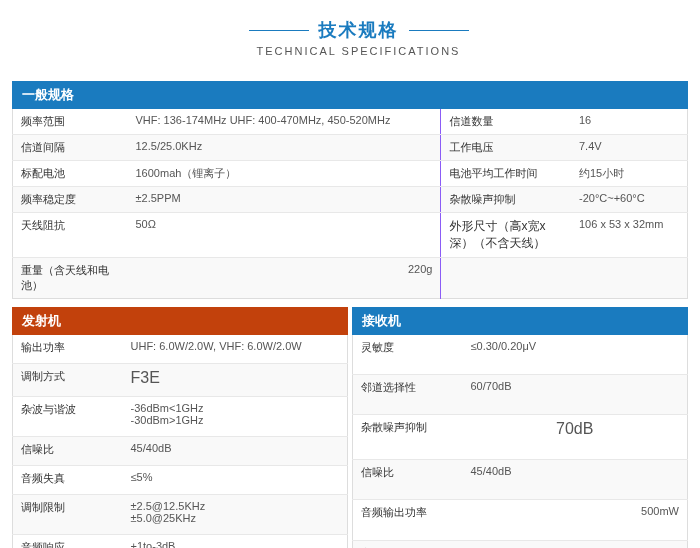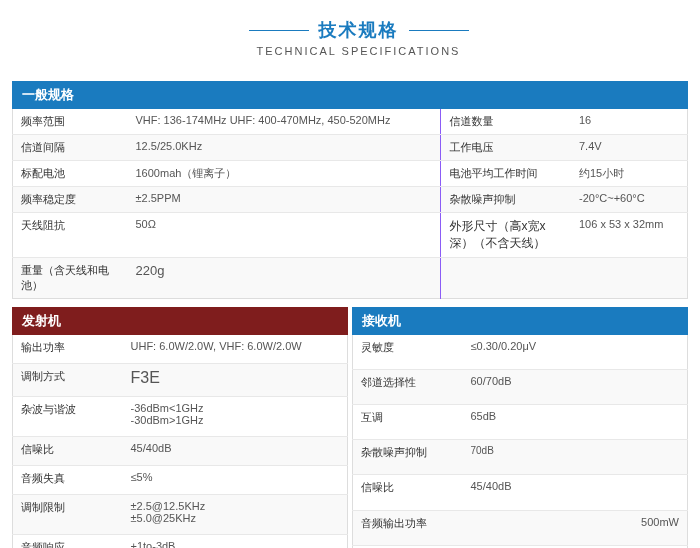--- a/index.html
+++ b/index.html
@@ -88,21 +88,21 @@
       margin: 0 12px 8px;
     }
     .col-left {
       flex: 1;
       border-right: 4px solid #fff;
     }
     .col-right {
       flex: 1;
     }
     .col-left .section-header {
-      background: #7f1d1d;
+      background: #c2410c;
     }
     .col-right .section-header {
       background: #1a7bbf;
     }
     .col-left .specs-table,
     .col-right .specs-table {
       height: 100%;
     }
 
     
@@ -152,21 +152,21 @@
     <td class="value-col" style="color:#555; font-size:11px;">-20°C~+60°C</td>
   </tr>
           <tr>
     <td class="label-col" style="width:115px; color:#333; font-size:11px;">天线阻抗</td>
     <td class="value-col" style="color:#555; font-size:11px;">50Ω</td>
     <td class="label-col divider-col" style="width:130px; color:#333; font-size:12px;">外形尺寸（高x宽x深）（不含天线）</td>
     <td class="value-col" style="color:#555; font-size:11px;">106 x 53 x 32mm</td>
   </tr>
           <tr>
     <td class="label-col" style="width:115px; color:#333; font-size:11px;">重量（含天线和电池）</td>
-    <td class="value-col" style="color:#555; font-size:13px;">220g</td>
+    <td class="value-col" style="color:#555; font-size:11px;text-align:right;">220g</td>
     <td class="label-col divider-col" style="width:130px; color:#333; font-size:11px;"></td>
     <td class="value-col" style="color:#555; font-size:11px;"></td>
   </tr>
         </tbody>
     </table>
   </div>
 
   <div class="two-col">
     <div class="col-left">
       <div class="section-header">发射机</div>
@@ -209,26 +209,22 @@
         <tbody id="receiver-tbody">
             <tr>
     <td class="label-col" style="width:110px; color:#333; font-size:11px;">灵敏度</td>
     <td class="value-col" style="color:#555; font-size:11px;">≤0.30/0.20μV</td>
   </tr>
             <tr>
     <td class="label-col" style="width:110px; color:#333; font-size:11px;">邻道选择性</td>
     <td class="value-col" style="color:#555; font-size:11px;">60/70dB</td>
   </tr>
             <tr>
-    <td class="label-col" style="width:110px; color:#333; font-size:11px;">互调</td>
-    <td class="value-col" style="color:#555; font-size:11px;">65dB</td>
-  </tr>
-            <tr>
     <td class="label-col" style="width:110px; color:#333; font-size:11px;">杂散噪声抑制</td>
-    <td class="value-col" style="color:#555; font-size:10px;">70dB</td>
+    <td class="value-col" style="color:#555; font-size:16px;text-align:center;">70dB</td>
   </tr>
             <tr>
     <td class="label-col" style="width:110px; color:#333; font-size:11px;">信噪比</td>
     <td class="value-col" style="color:#555; font-size:11px;">45/40dB</td>
   </tr>
             <tr>
     <td class="label-col" style="width:110px; color:#333; font-size:11px;">音频输出功率</td>
     <td class="value-col" style="color:#555; font-size:11px;text-align:right;">500mW</td>
   </tr>
             <tr>

